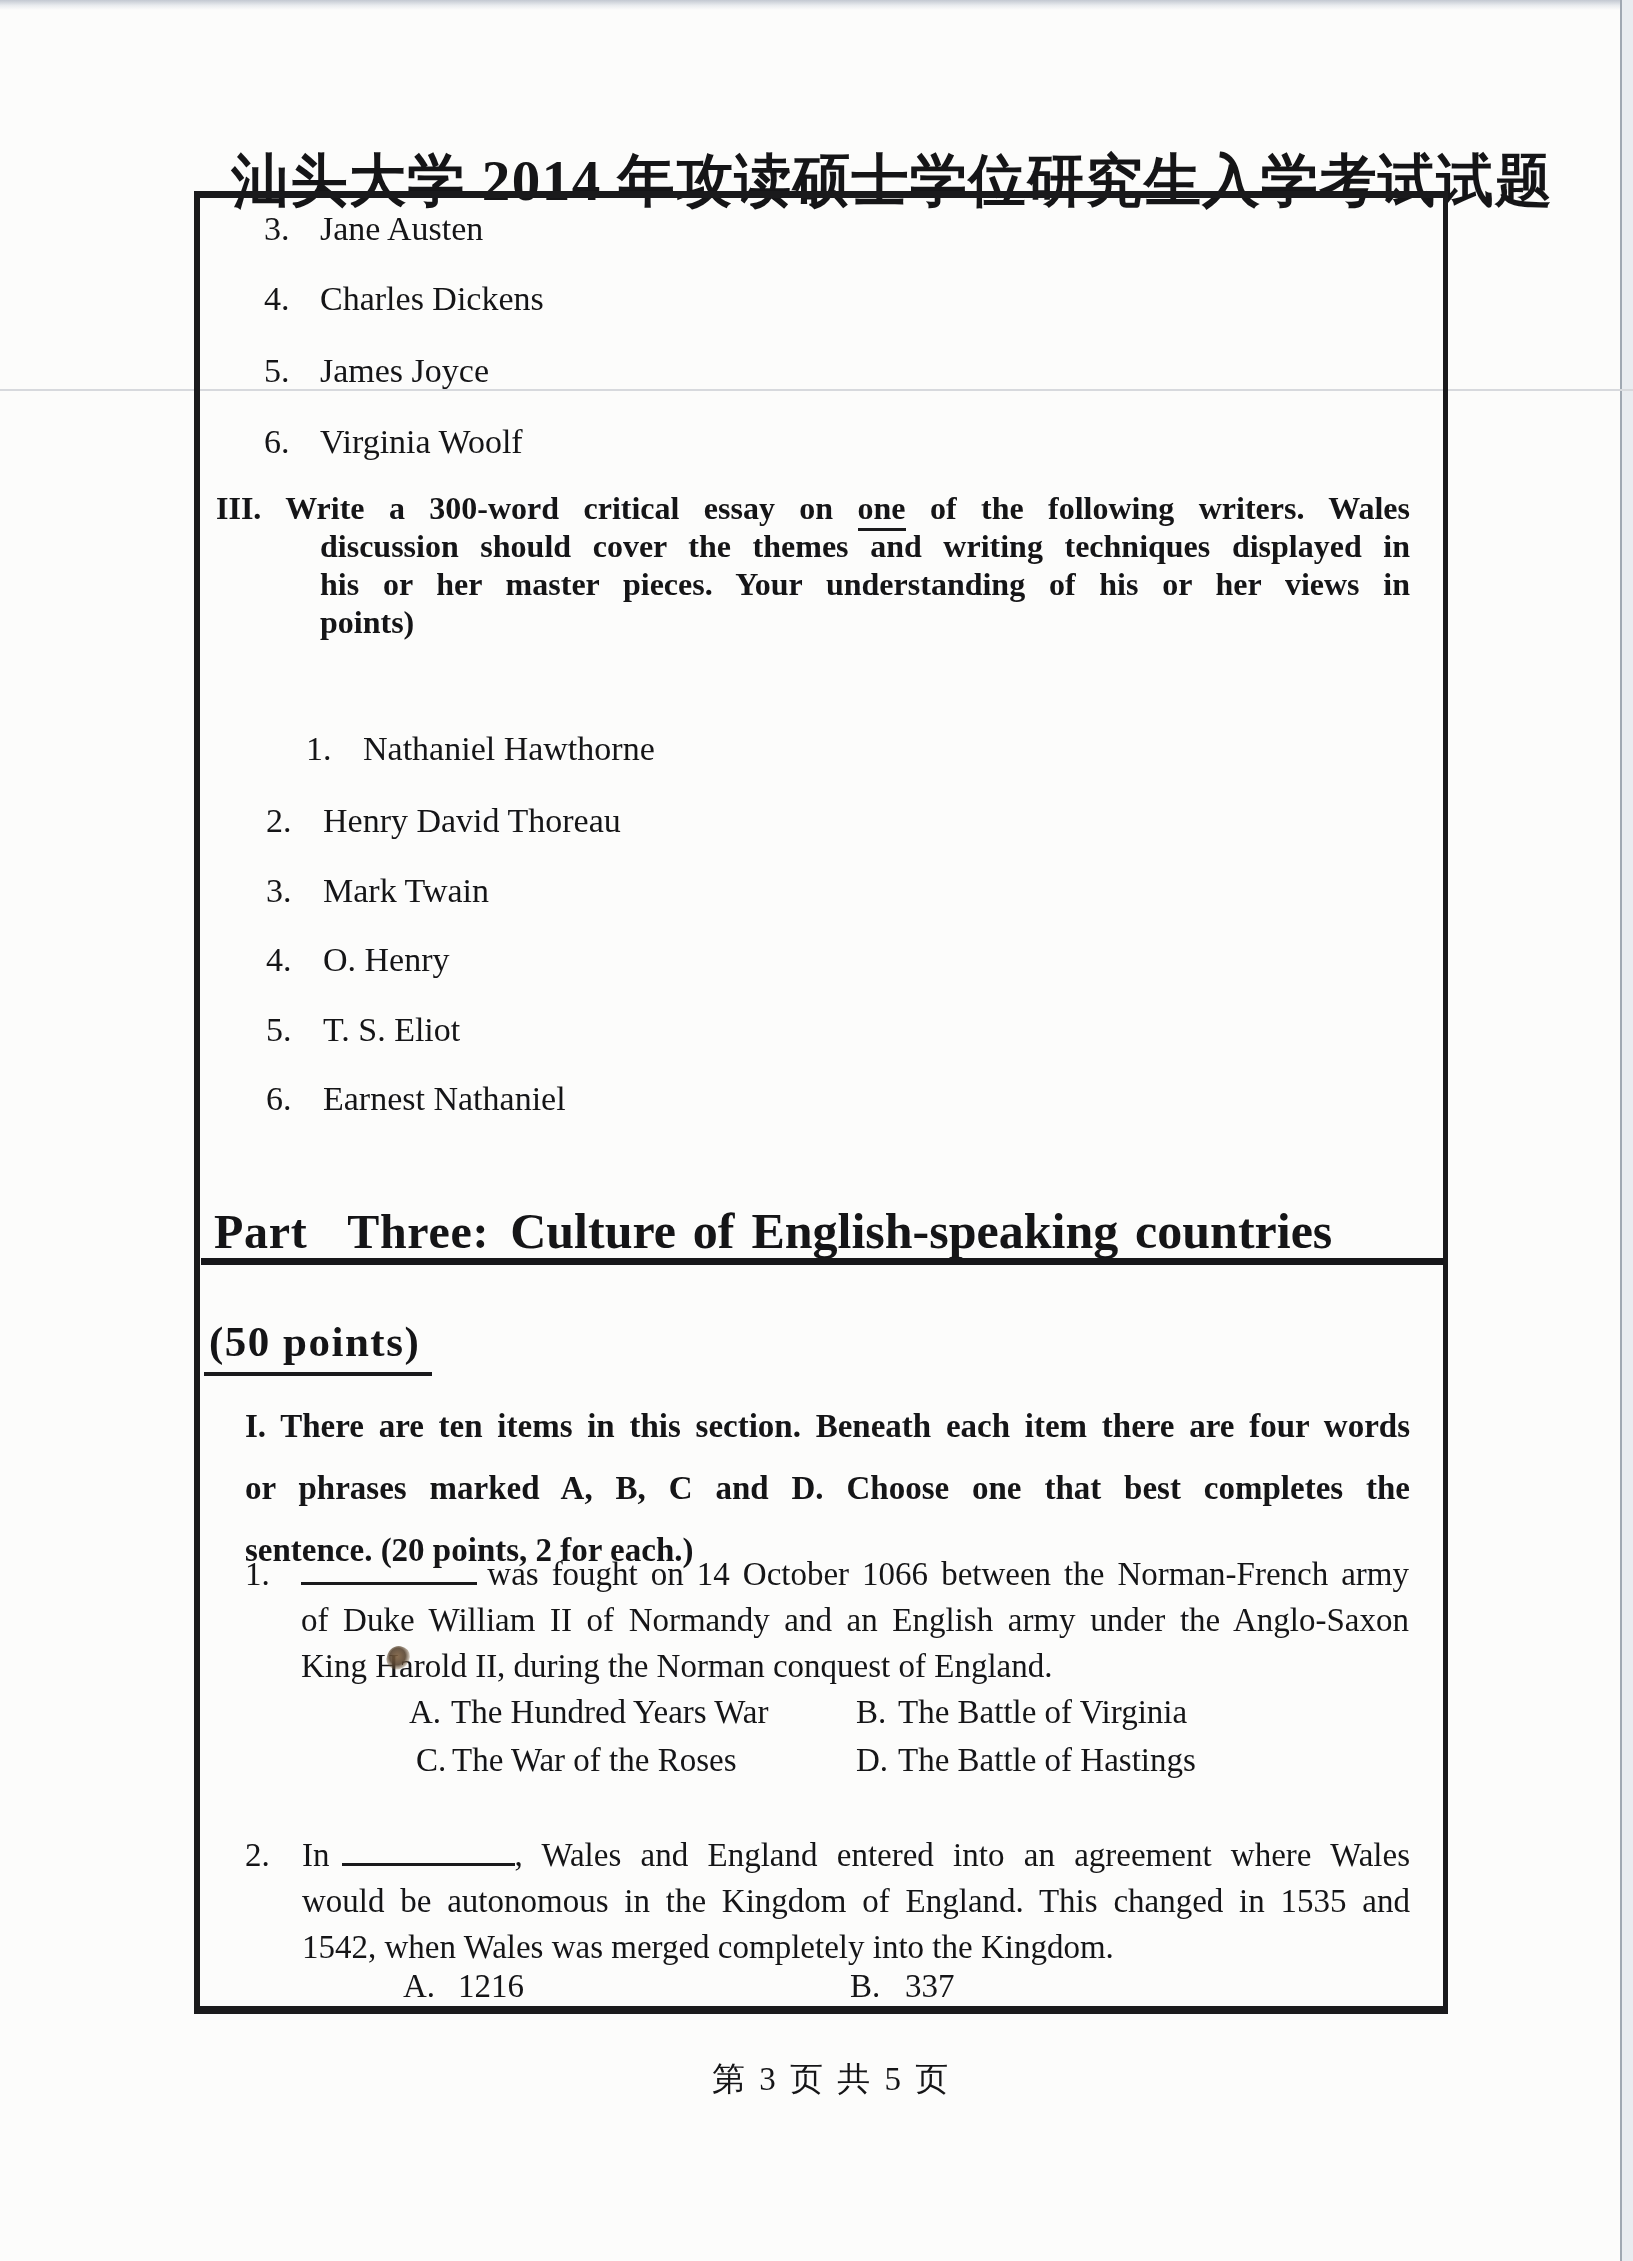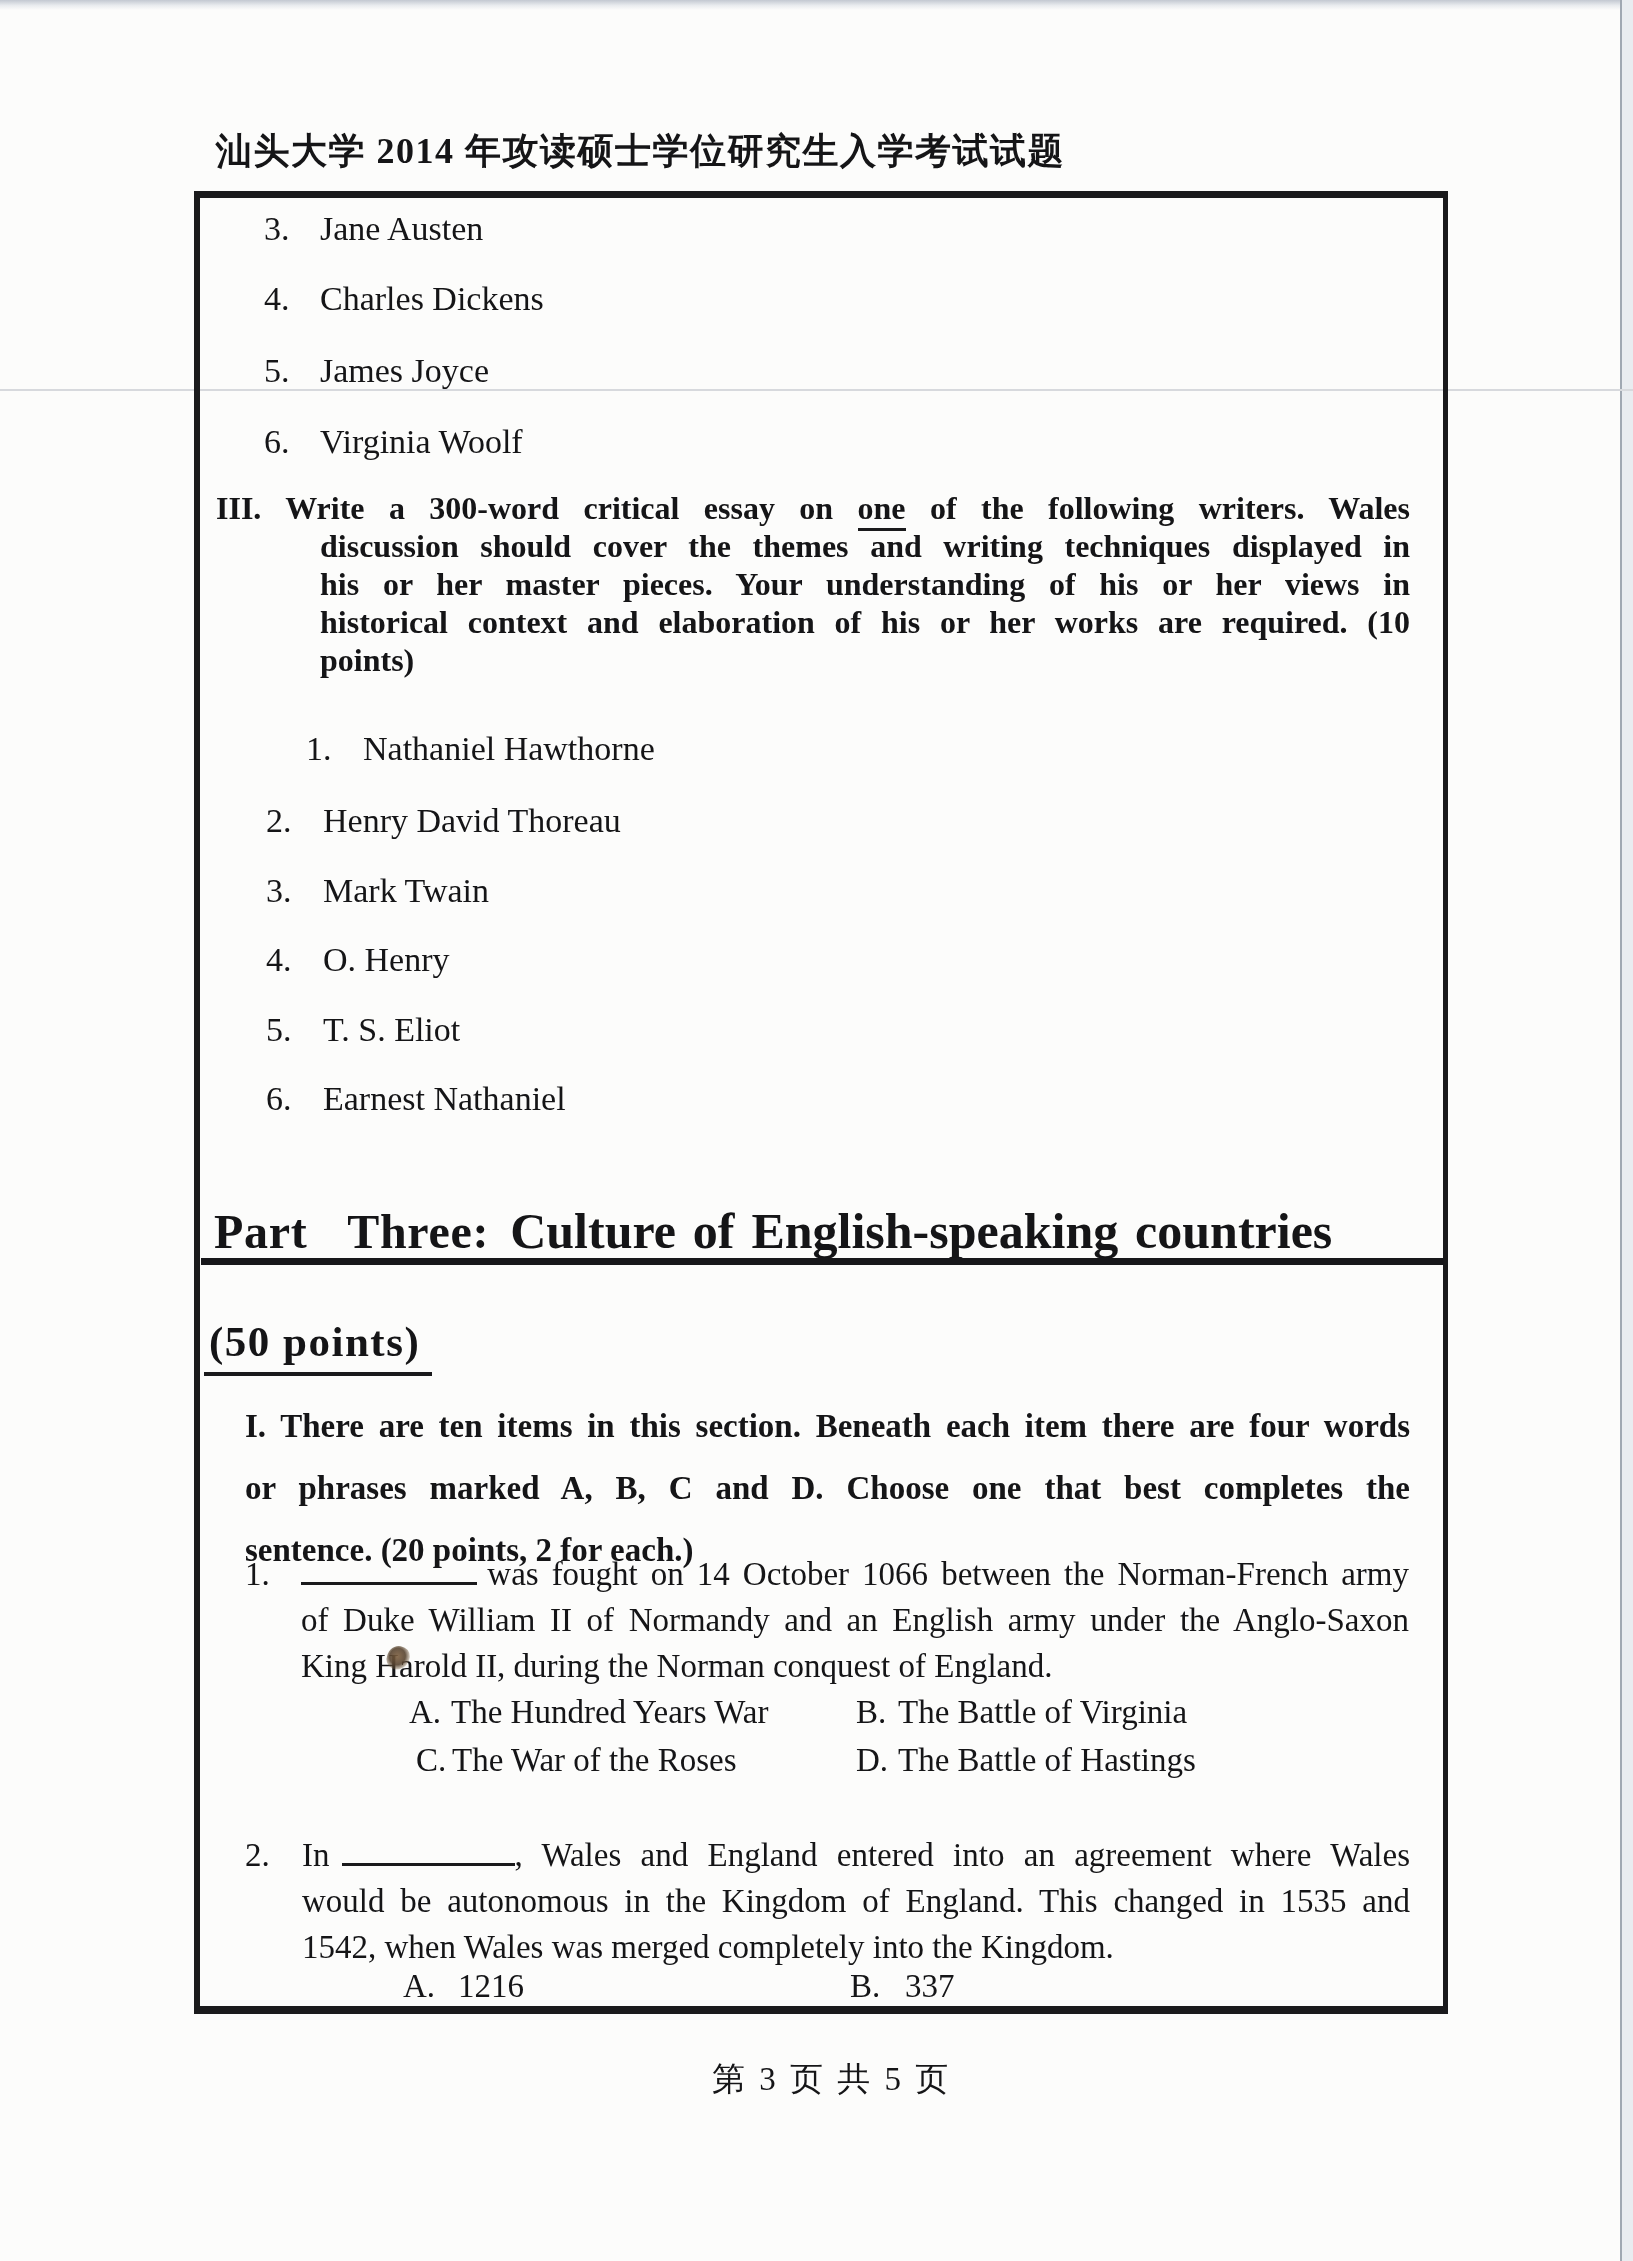--- a/index.html
+++ b/index.html
@@ -21,22 +21,22 @@
   .artifact-line{position:absolute;left:0;top:389px;width:1634px;height:1.5px;background:#d7d9dd;}
   .smudge{
     position:absolute;left:387px;top:1646px;width:22px;height:24px;
     background:radial-gradient(ellipse at 45% 45%, #7d5f40 0%, #584430 45%, rgba(120,95,60,.35) 70%, rgba(120,95,60,0) 100%);
     border-radius:55% 45% 60% 50%;
     transform:rotate(24deg);
     opacity:.9;
   }
   
   .doc-title{
-    position:absolute;left:216px;top:127px;margin:0;
-    font-size:36px;font-weight:600;letter-spacing:1.5px;white-space:nowrap;
+    position:absolute;left:216px;top:127px;margin:16px;
+    font-size:57px;font-weight:600;letter-spacing:1.5px;white-space:nowrap;
     font-family:"Liberation Serif","DejaVu Sans",serif;
   }
   
   .exam-box{
     position:absolute;left:194px;top:191px;width:1254px;height:1823px;
     box-sizing:border-box;
     border-style:solid;border-color:#1a1a1c;
     border-width:7.4px 5.2px 8.1px 6.7px;
     background:transparent;
   }
@@ -99,21 +99,20 @@
     <span class="num" style="width:56px;">5.</span><span>James Joyce</span>
   </div>
   <div class="list-row" style="left:264px;top:423px;">
     <span class="num" style="width:56px;">6.</span><span>Virginia Woolf</span>
   </div>
 
   <div class="jblock essay">
     <div class="jline first"><span>III. Write a 300-word critical essay on </span><span class="u-word">one</span><span> of the following writers. Wales</span></div>
     <div class="jline">discussion should cover the themes and writing techniques displayed in</div>
     <div class="jline">his or her master pieces. Your understanding of his or her views in</div>
-    <div class="jline">historical context and elaboration of his or her works are required. (10</div>
     <div class="jline last">points)</div>
   </div>
 
   <div class="list-row" style="left:266px;top:730px;margin-left:40px;">
     <span class="num" style="width:57px;">1.</span><span>Nathaniel Hawthorne</span>
   </div>
   <div class="list-row" style="left:266px;top:802px;">
     <span class="num" style="width:57px;">2.</span><span>Henry David Thoreau</span>
   </div>
   <div class="list-row" style="left:266px;top:872px;">

